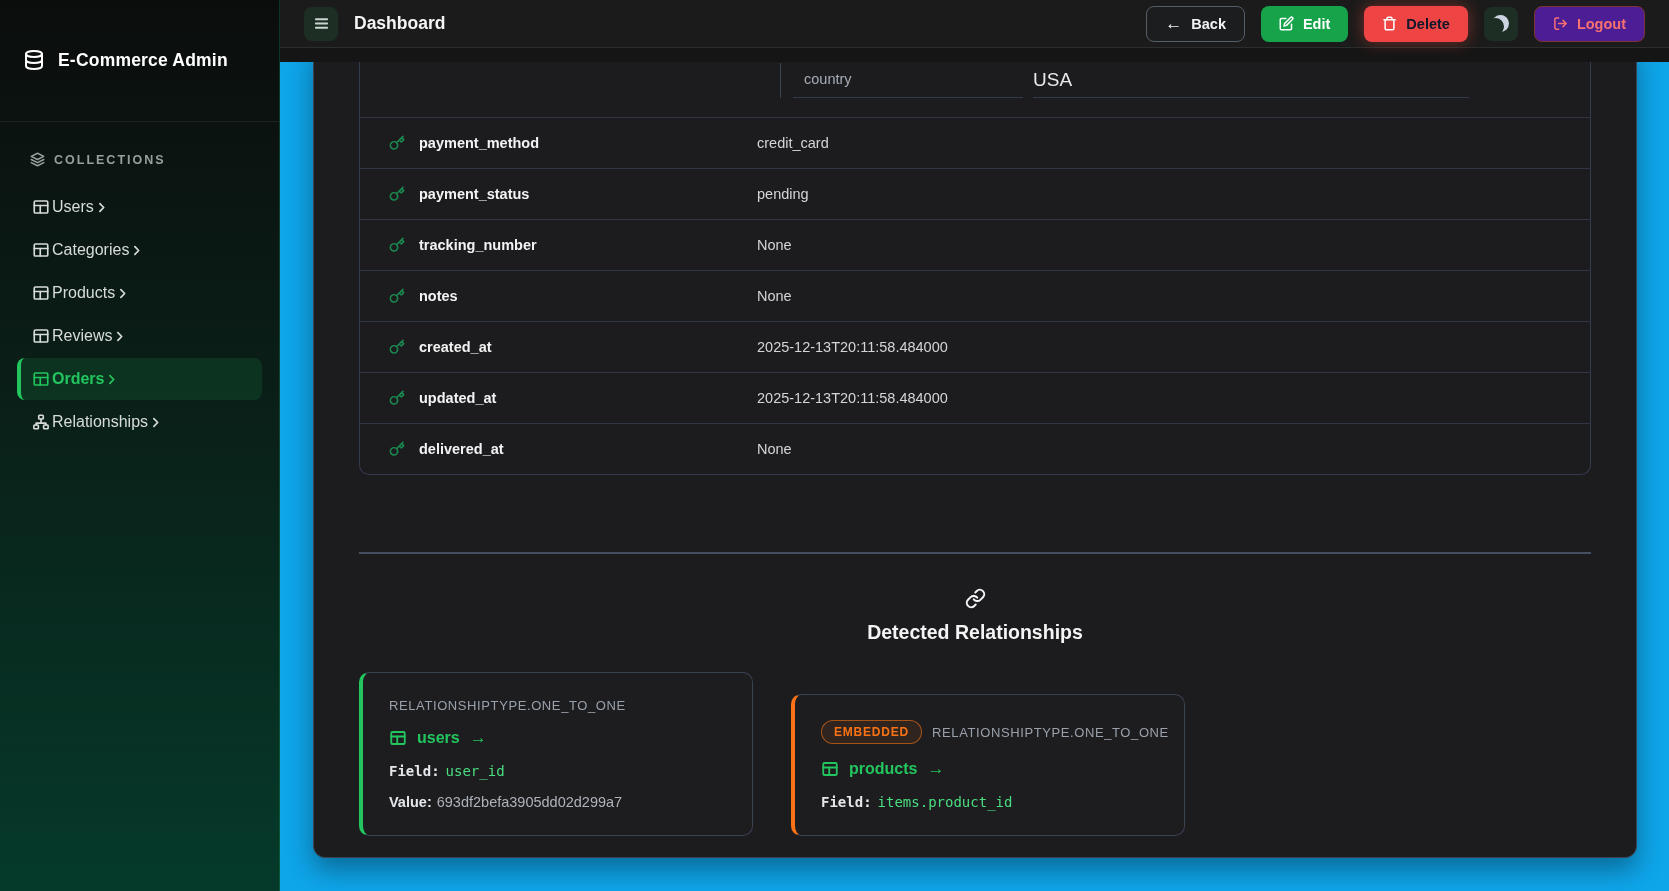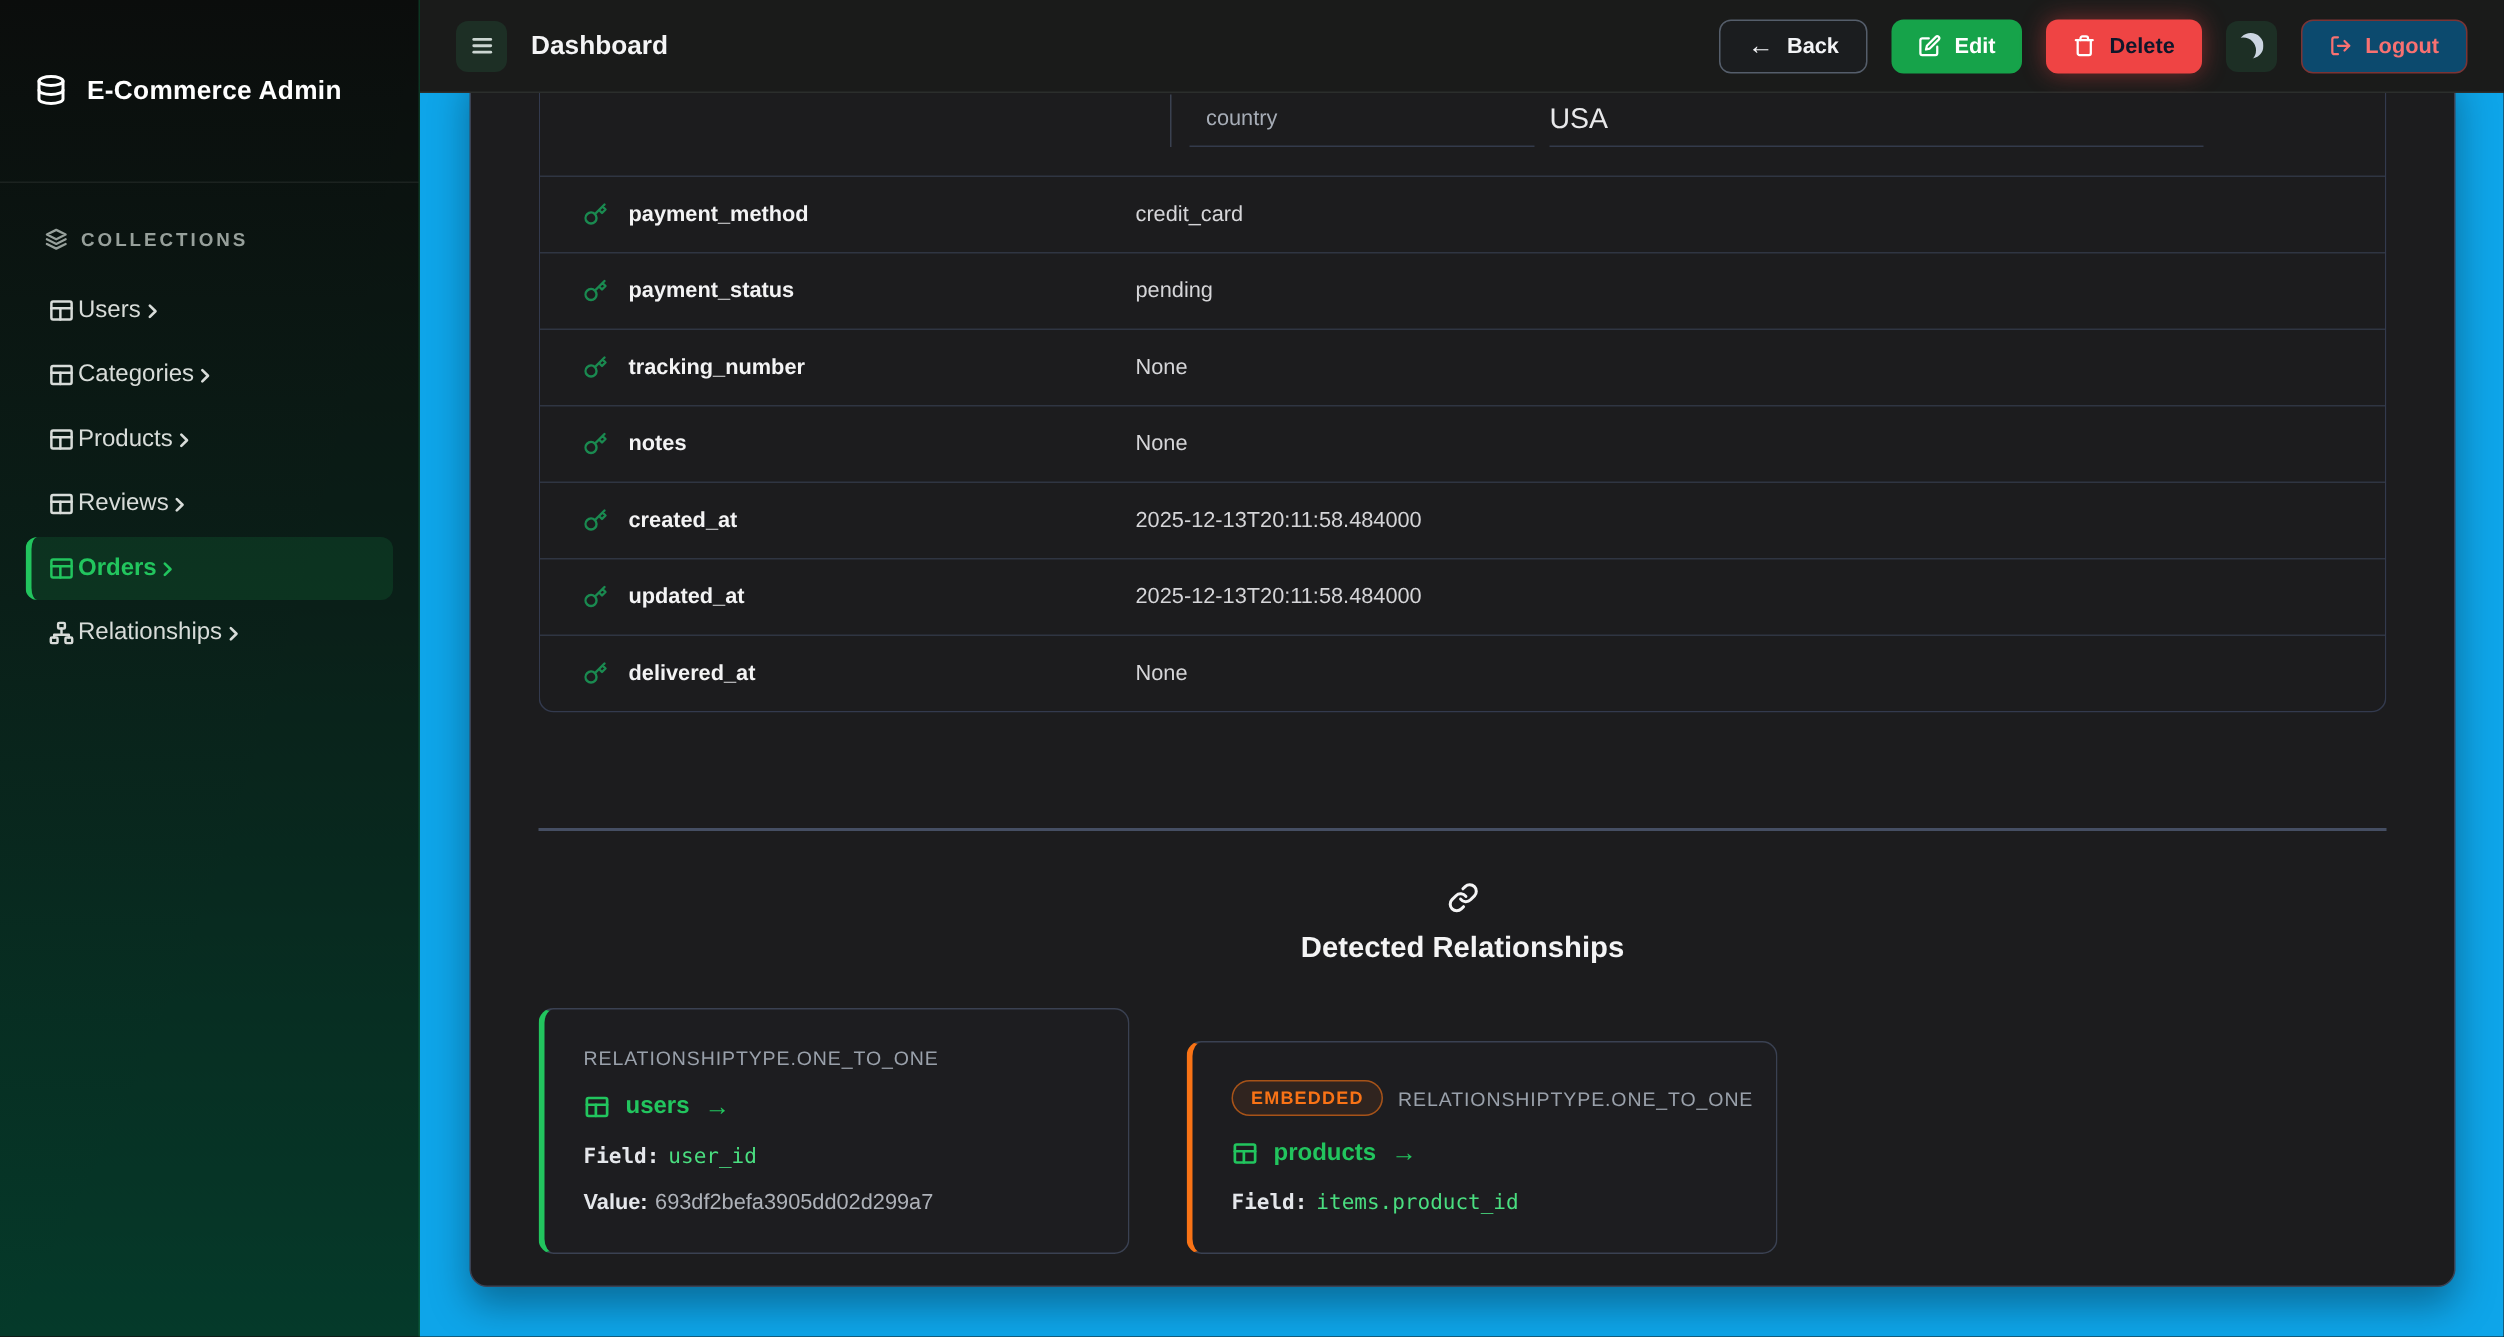--- a/index.html
+++ b/index.html
@@ -19,38 +19,38 @@
   .nav-item { height:42px; margin:0 17px 1px 17px; display:flex; align-items:center;
     padding-left:15px; border-radius:8px; color:#d8dcd9; font-size:16px; cursor:pointer; }
   .nav-item .nav-ico { display:flex; margin-right:2px; }
   .nav-item .chev { display:flex; margin-left:1px; }
   .nav-item.active { background:rgba(34,197,94,.13); border-left:4px solid #22c55e;
     padding-left:11px; color:#22c55e; font-weight:700; }
   .nav-item.active svg { stroke:#22c55e; }
   .nav-item svg { stroke:#d8dcd9; }
 
   
-  .topbar { position:absolute; left:280px; right:0; top:0; height:62px; background:#1a1b1a;
+  .topbar { position:absolute; left:280px; right:0; top:0; height:48px; background:#1a1b1a;
     border-bottom:1px solid #2b2e2c; display:flex; align-items:center; padding:0 24px; gap:16px; }
   .menu-btn { width:34px; height:34px; border-radius:8px; background:#1d2f25; border:none;
     display:flex; align-items:center; justify-content:center; cursor:pointer; }
   .topbar-title { color:#f4f4f5; font-size:17.5px; font-weight:700; }
   .topbar-actions { margin-left:auto; display:flex; align-items:center; gap:16px; }
   .btn { height:36px; border-radius:8px; font-weight:700; font-size:14.5px;
     display:inline-flex; align-items:center; gap:9px; padding:0 18px; cursor:pointer;
     font-family:"Liberation Sans",sans-serif; }
   .btn-back { background:#1b1d1f; border:1px solid #555e6b; color:#f3f4f6; }
   .btn-edit { background:#16a34a; border:none; color:#ffffff; }
   .btn-delete { background:#ef4444; border:none; color:#0f172a;
     box-shadow:0 0 16px rgba(239,68,68,.45); }
   .btn-moon { width:34px; height:34px; padding:0; justify-content:center;
     background:#1d2f25; border:none; border-radius:8px; }
   .moon-shape { width:17px; height:17px; border-radius:50%;
     box-shadow:inset -5px 3px 0 0 #cbd5e1; }
-  .btn-logout { background:#0c4a6e; border:1px solid #7c3434; color:#f87171; }
+  .btn-logout { background:#4c1d95; border:1px solid #7c3434; color:#f87171; }
   .back-arrow { font-size:17px; font-weight:700; }
 
   
   .main { position:absolute; left:280px; right:0; top:62px; bottom:0;
     background:#0ea5e9; overflow:hidden; }
   .content-card { position:absolute; left:33px; right:32px; top:-20px; bottom:33px;
     background:#1c1c1e; border:1px solid #3b4254; border-radius:12px;
     box-shadow:0 12px 26px rgba(0,0,0,.35); padding:0 45px; }
 
   

